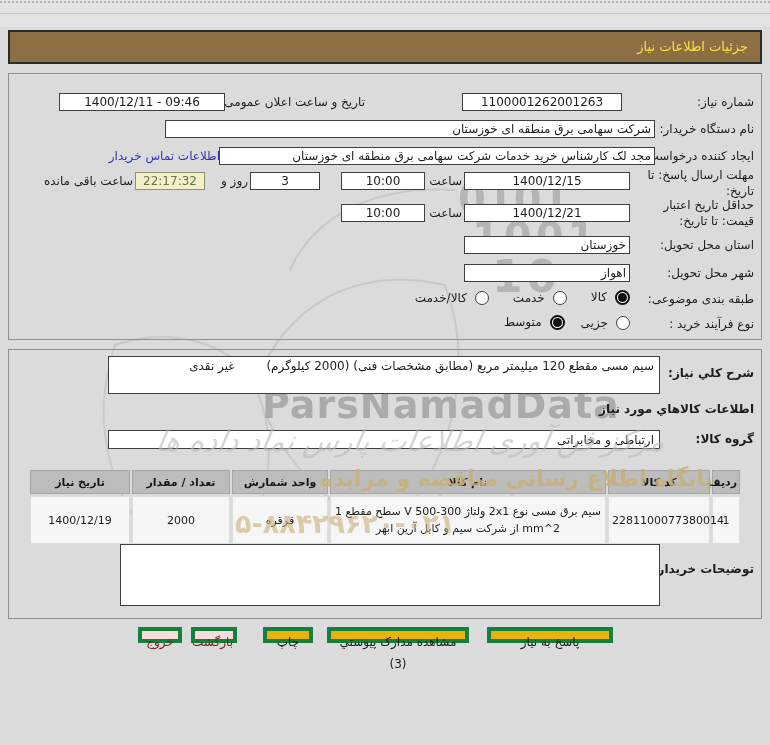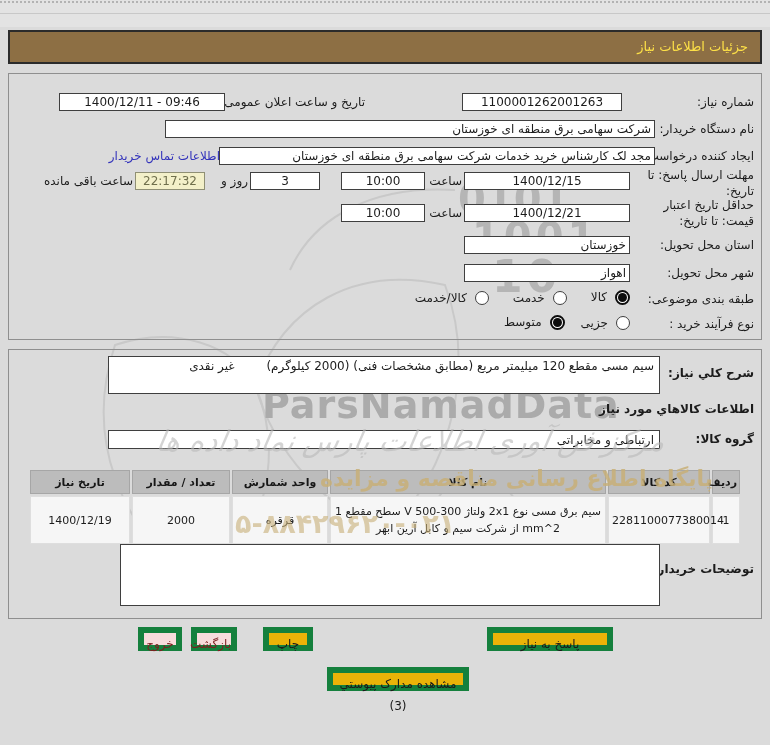--- a/index.html
+++ b/index.html
@@ -46,22 +46,22 @@
 
   table.items{position:absolute;right:28px;top:468px;width:714px;z-index:3;
     border-collapse:separate;border-spacing:2px;table-layout:fixed;}
   table.items th{background:#bcbcbc;color:#161616;font-weight:bold;font-size:11px;height:22px;
     border:1px solid #a6a6a6;padding:0 2px;}
   table.items td{background:#f6f6f6;font-size:11px;text-align:center;height:44px;
     border:1px solid #dedede;padding:1px 3px;}
   td.ltrcell{direction:ltr;}
   td.cname{line-height:1.55;}
 
-  .btn{position:absolute;top:627px;height:24px;z-index:5;box-sizing:border-box;
-    border:6px solid #15803d;font-size:12px;line-height:22px;text-align:center;cursor:pointer;
+  .btn{position:absolute;top:627px;height:16px;z-index:5;box-sizing:border-box;
+    border:4px solid #15803d;font-size:12px;line-height:22px;text-align:center;cursor:pointer;
     font-family:"DejaVu Sans",sans-serif;padding:0;}
   .btn.green{background:#eab308;color:#1a1a1a;}
   .btn.pink{background:#f8dcdc;color:#7c1f1f;}
 
   
   .wm{pointer-events:none;}
   .wm-svg{position:absolute;left:55px;top:175px;z-index:1;}
   .wm-digits{position:absolute;left:458px;top:180px;z-index:2;color:#b5b5b5;
     font-weight:bold;font-size:40px;line-height:0.95;direction:ltr;text-align:left;}
   .wm-digits .d2{margin-left:14px;letter-spacing:4px;}
@@ -208,16 +208,16 @@
       <td>2000</td>
       <td class="ltrcell">1400/12/19</td>
     </tr>
   </tbody>
 </table>
 
 <div class="lbl b" style="top:562px;right:16px;">توضیحات خریدار:</div>
 <div class="bigbox" style="top:544px;right:110px;width:540px;height:62px;"></div>
 
 <button class="btn green" style="right:157px;width:126px;">پاسخ به نیاز</button>
-<button class="btn green" style="right:301px;width:142px;margin-top:40px;">مشاهده مدارک پیوستي (3)</button>
+<button class="btn green" style="right:301px;width:142px;">مشاهده مدارک پیوستي (3)</button>
 <button class="btn green" style="right:457px;width:50px;">چاپ</button>
 <button class="btn pink" style="right:533px;width:46px;">بازگشت</button>
 <button class="btn pink" style="right:588px;width:44px;">خروج</button>
 
 </body></html>

